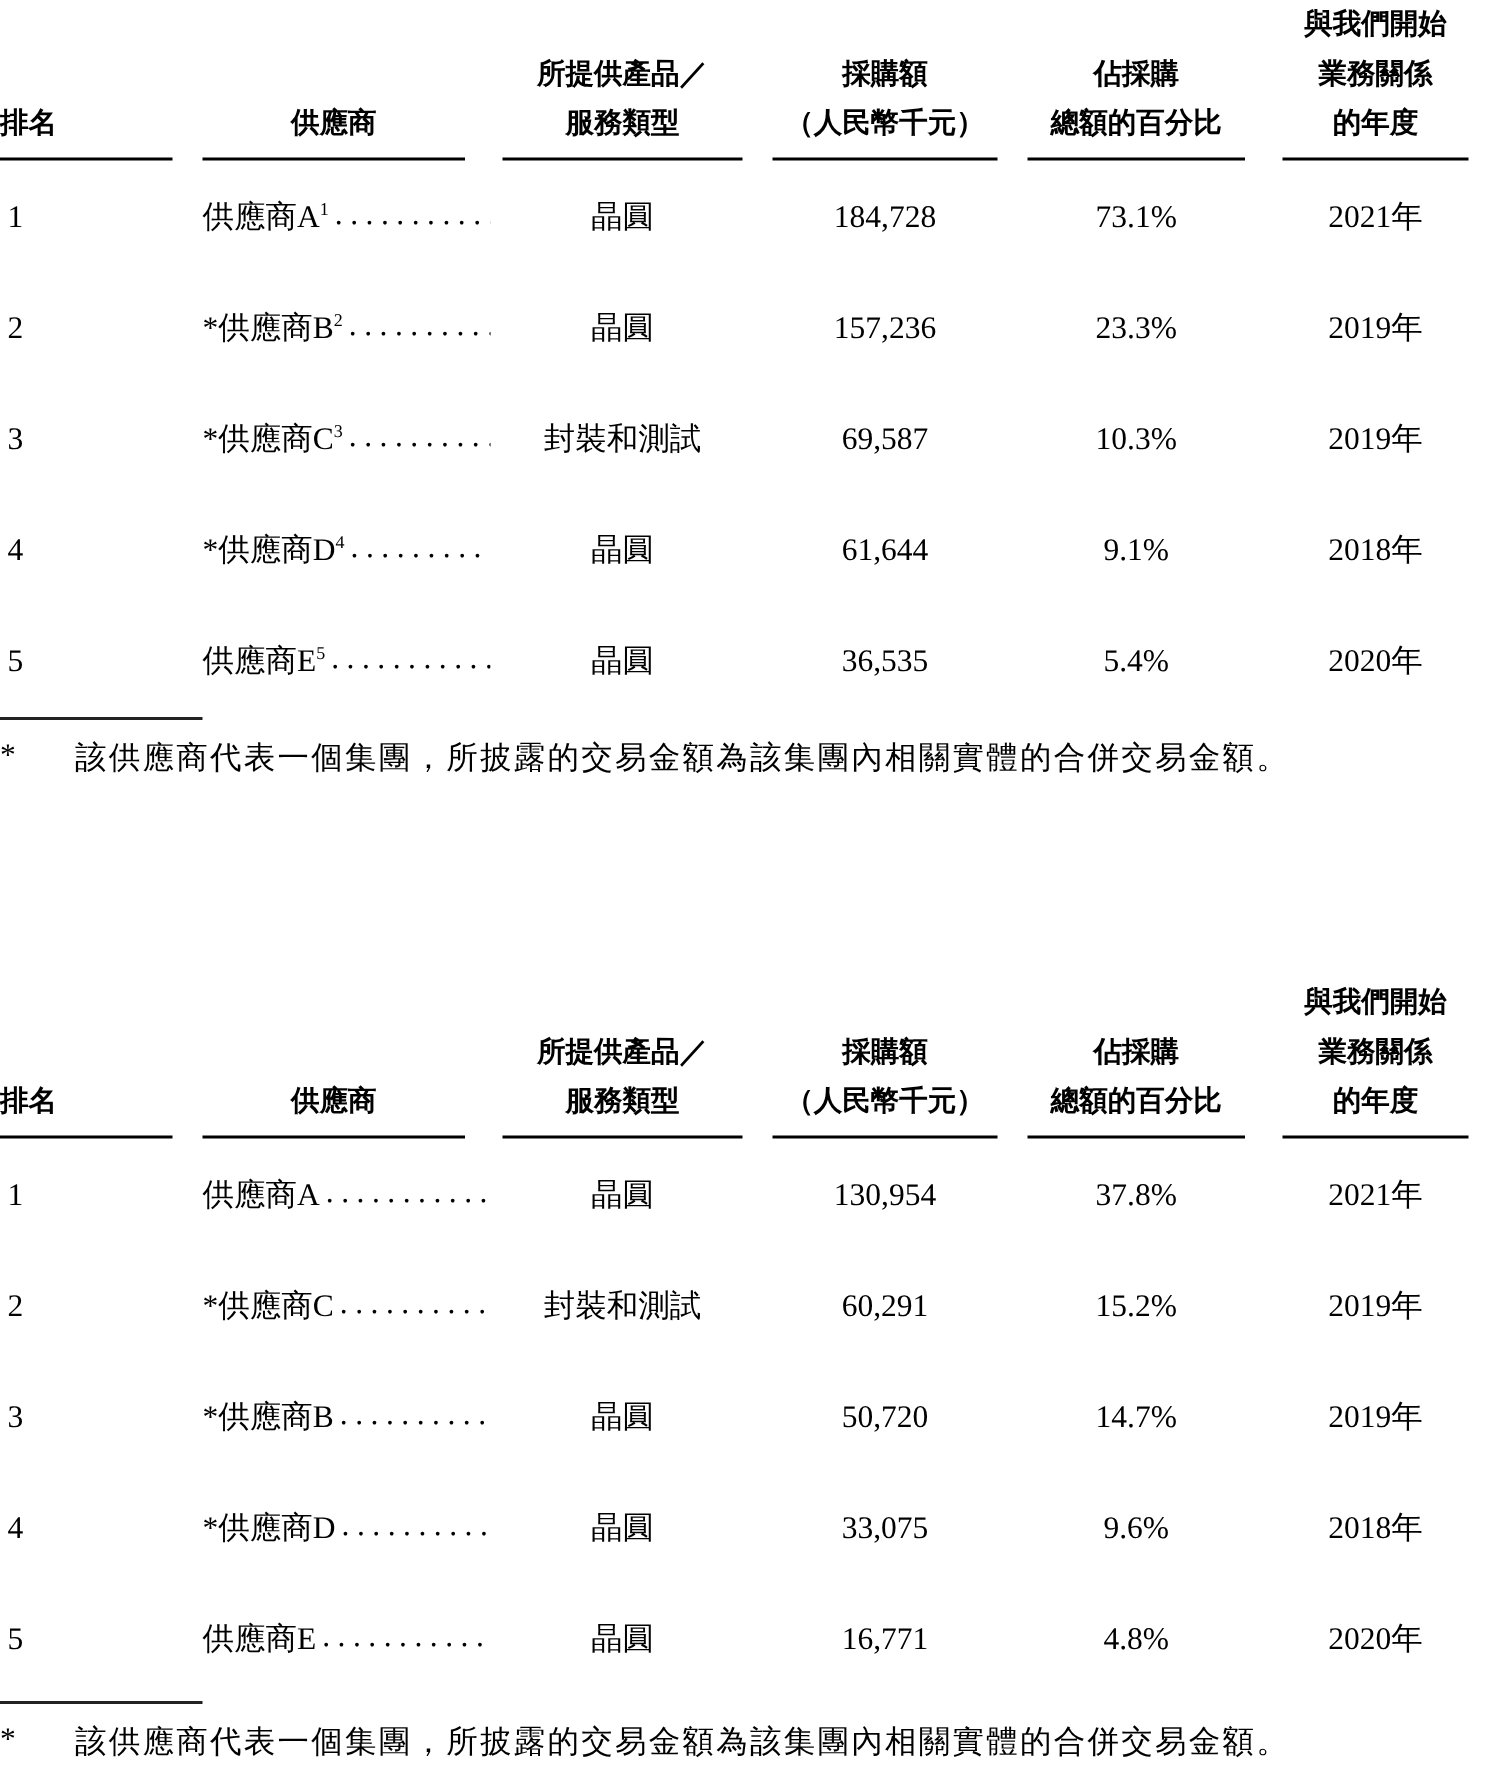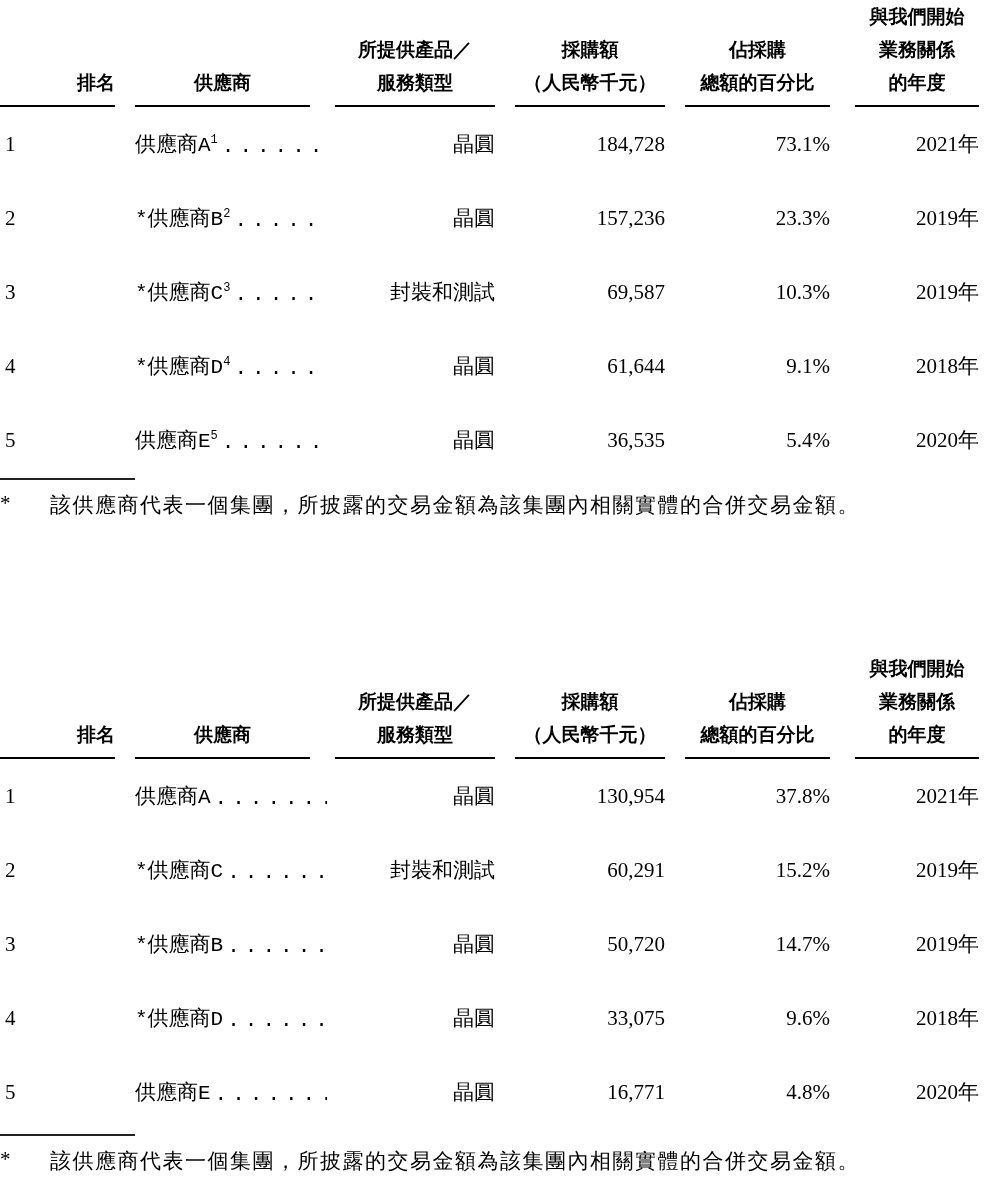--- a/index.html
+++ b/index.html
@@ -13,35 +13,35 @@
   }
   .page { position: relative; width: 1000px; height: 1180px; background: #ffffff; }
 
   .tbl-block { position: absolute; left: 0; width: 1000px; }
 
   table.sup-table { border-collapse: collapse; table-layout: fixed; width: 1000px; }
 
   
   th { font-weight: bold; vertical-align: bottom; padding: 0; font-size: 19px; }
   th .hwrap { border-bottom: 2px solid #000; padding-bottom: 6px; line-height: 33px; }
-  th.l .hwrap { text-align: right; margin-top: 38px; }
+  th.l .hwrap { text-align: left; margin-top: 38px; }
   th.c .hwrap { text-align: center; }
 
   
   .g20 { padding-right: 20px; }
   .g25 { padding-right: 25px; }
   .g5  { padding-right: 21px; }
 
   
   td { height: 74px; vertical-align: middle; font-size: 21px; font-weight: normal; }
   td.rank { text-align: left; padding-left: 5px; }
-  td.type { text-align: right; }
-  td.num  { text-align: right; }
-
-  .supflex { display: flex; align-items: flex-end; padding-right: 8px; font-family: Liberation Mono, monospace; }
+  td.type { text-align: center; }
+  td.num  { text-align: center; }
+
+  .supflex { display: flex; align-items: flex-start; padding-right: 8px; }
   .nameWrap { white-space: nowrap; flex: 0 0 auto; }
   .fn-sup { font-size: 12px; line-height: 0; }
   .leader {
     flex: 1 1 auto; overflow: hidden; white-space: nowrap;
     letter-spacing: 5px; margin-left: 4px; font-size: 21px;
   }
 
   
   .footnote { position: absolute; left: 0; width: 1000px; }
   .footnote-rule { width: 135px; border-top: 2px solid #222; margin-bottom: 11px; }

